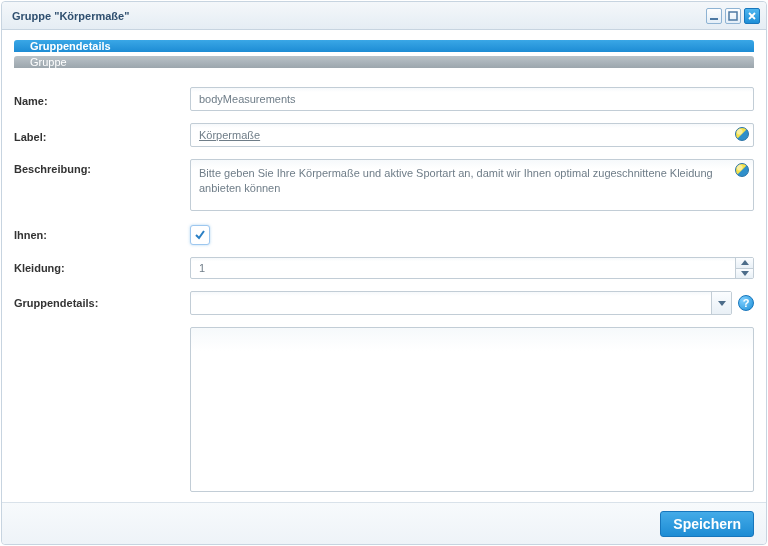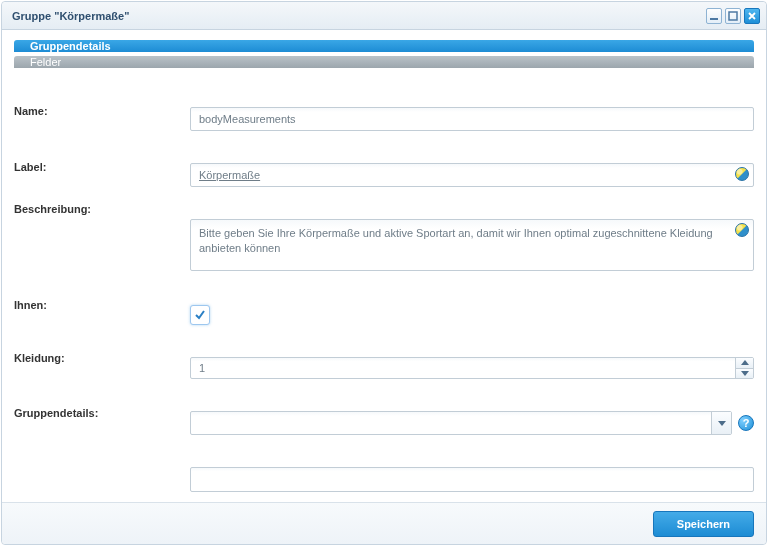--- a/index.html
+++ b/index.html
@@ -104,21 +104,20 @@
     width: 168px;
     font-weight: bold;
     color: #333;
     padding-top: 4px;
   }
   .field-col {
     flex: 1;
     display: flex;
     align-items: stretch;
     gap: 6px;
-    margin-top: 20px;
   }
 
   .text-input, .textarea, .spinner, .combo {
     width: 100%;
     background: linear-gradient(#f6f9fb,#fff 18%);
     border: 1px solid #c2cdd6;
     border-radius: 2px;
     color: #6f7d88;
     font-size: 11px;
     font-family: inherit;
@@ -237,26 +236,26 @@
     border-top: 1px solid #d9e2ea;
     background: linear-gradient(#f7fafc,#eef3f8);
     display:flex;
     justify-content:flex-end;
     align-items:center;
     padding: 0 12px;
     border-radius: 0 0 4px 4px;
   }
   .save-btn {
     height: 26px;
-    padding: 0 23px;
+    padding: 0 12px;
     border-radius: 3px;
     border: 1px solid #1776bc;
     background: linear-gradient(#44abe8,#1d8cd4);
     color:#fff;
-    font-size:11px;
+    font-size:14px;
     font-weight:bold;
     cursor:pointer;
   }
 </style>
 </head>
 <body>
 
 <div class="window">
 
   <div class="titlebar">
@@ -277,21 +276,21 @@
             <path d="M2 2 L8 8 M8 2 L2 8" stroke="#fff" stroke-width="1.8"></path>
           </svg>
       </div>
     </div>
   </div>
 
   <div class="content">
 
     <div class="tabbar">
       <div class="tab active">Gruppendetails</div>
-      <div class="tab inactive">Felder</div>
+      <div class="tab inactive">Gruppe</div>
     </div>
 
     <div class="form-area">
 
       <div class="row align-center">
         <div class="label-col">Name:</div>
         <div class="field-col">
           <div class="input-wrap">
             <input class="text-input" type="text" value="bodyMeasurements" style="">
           </div>

